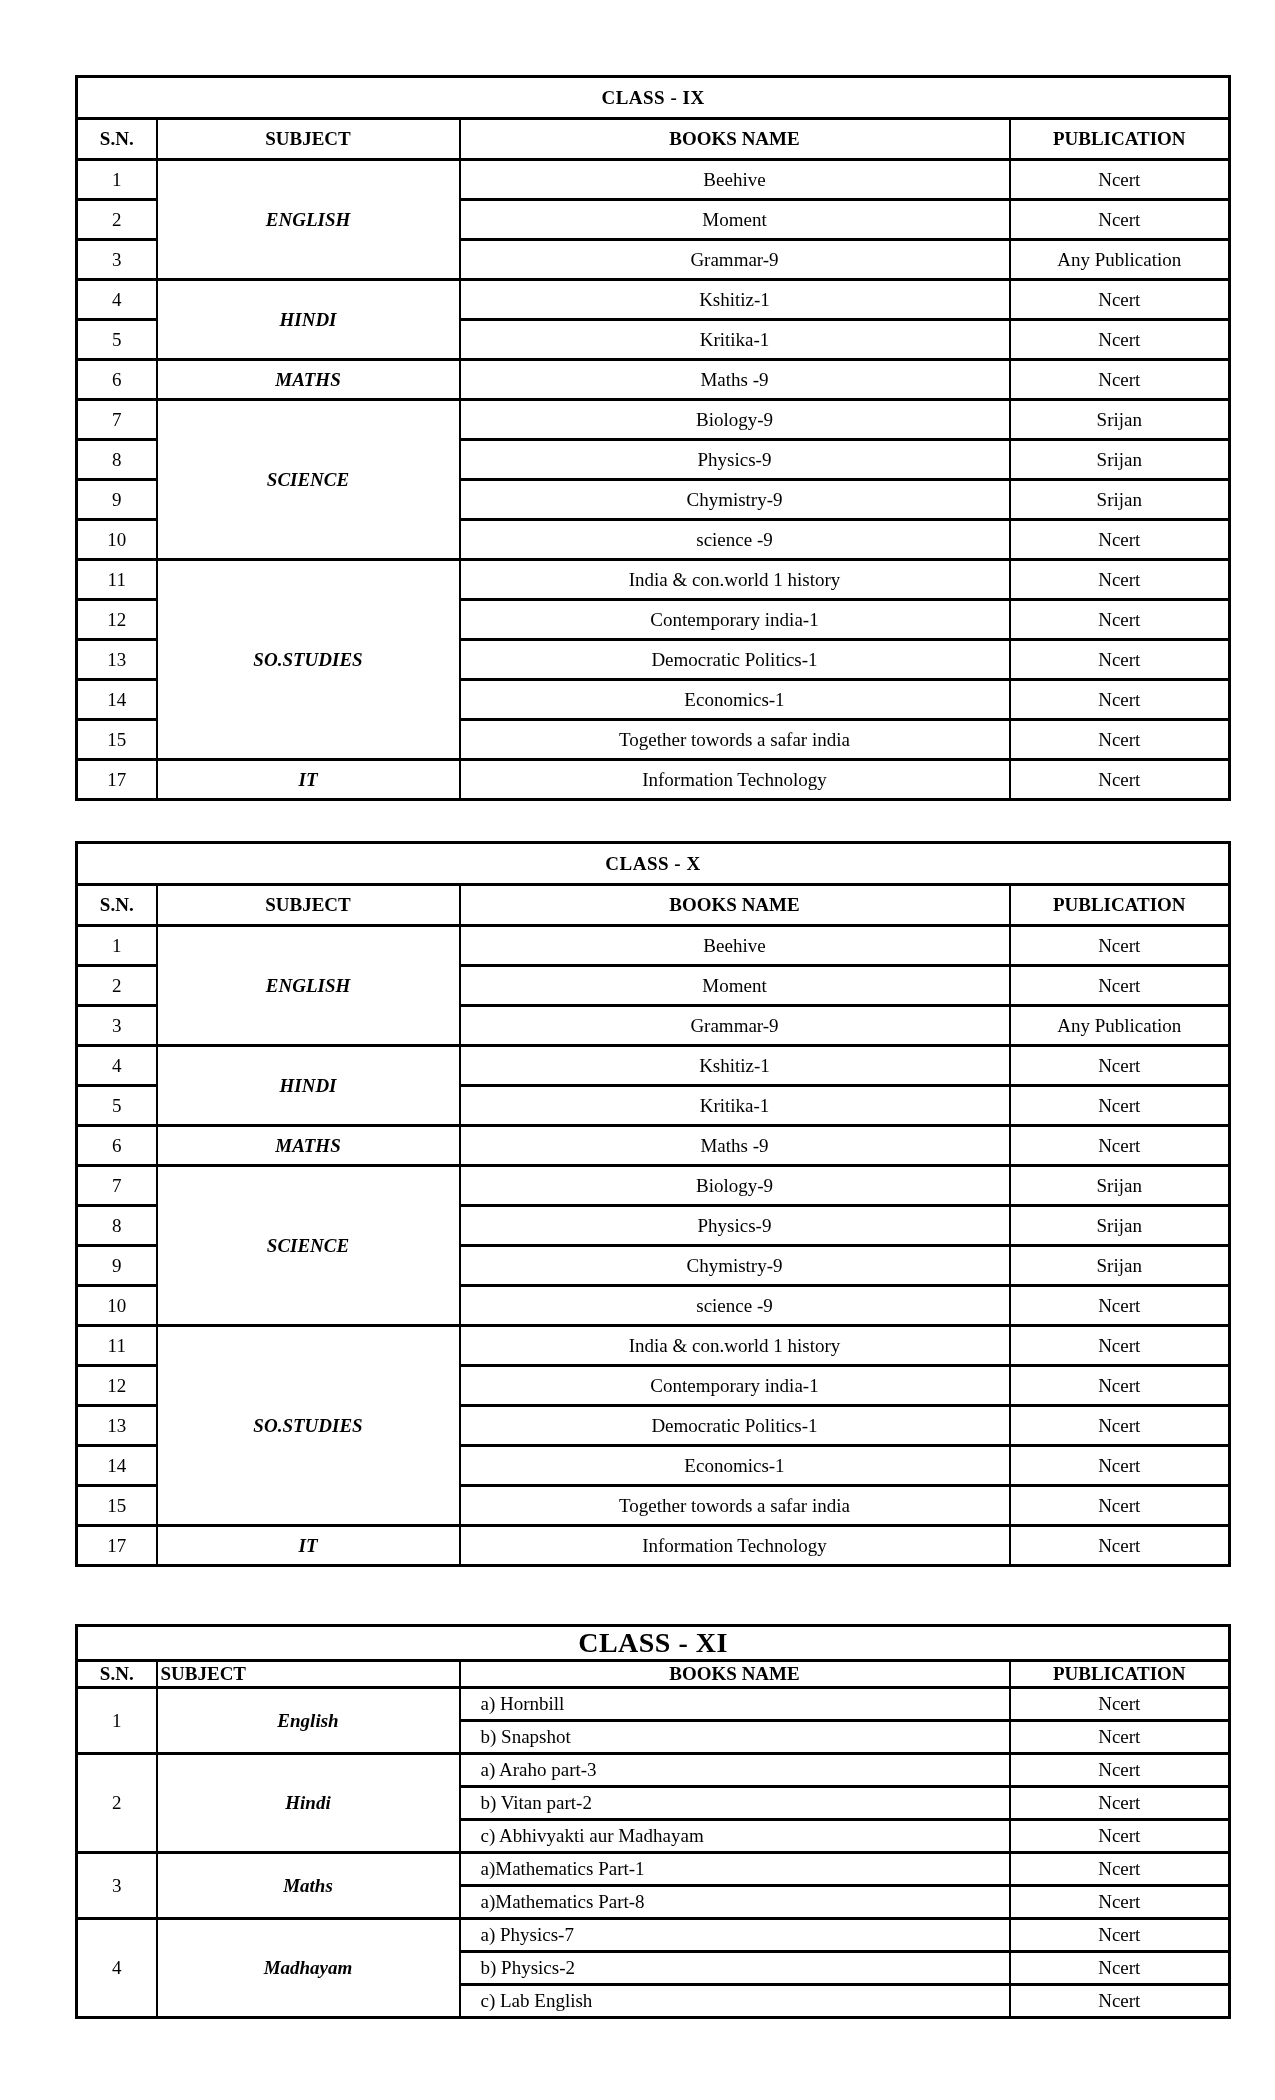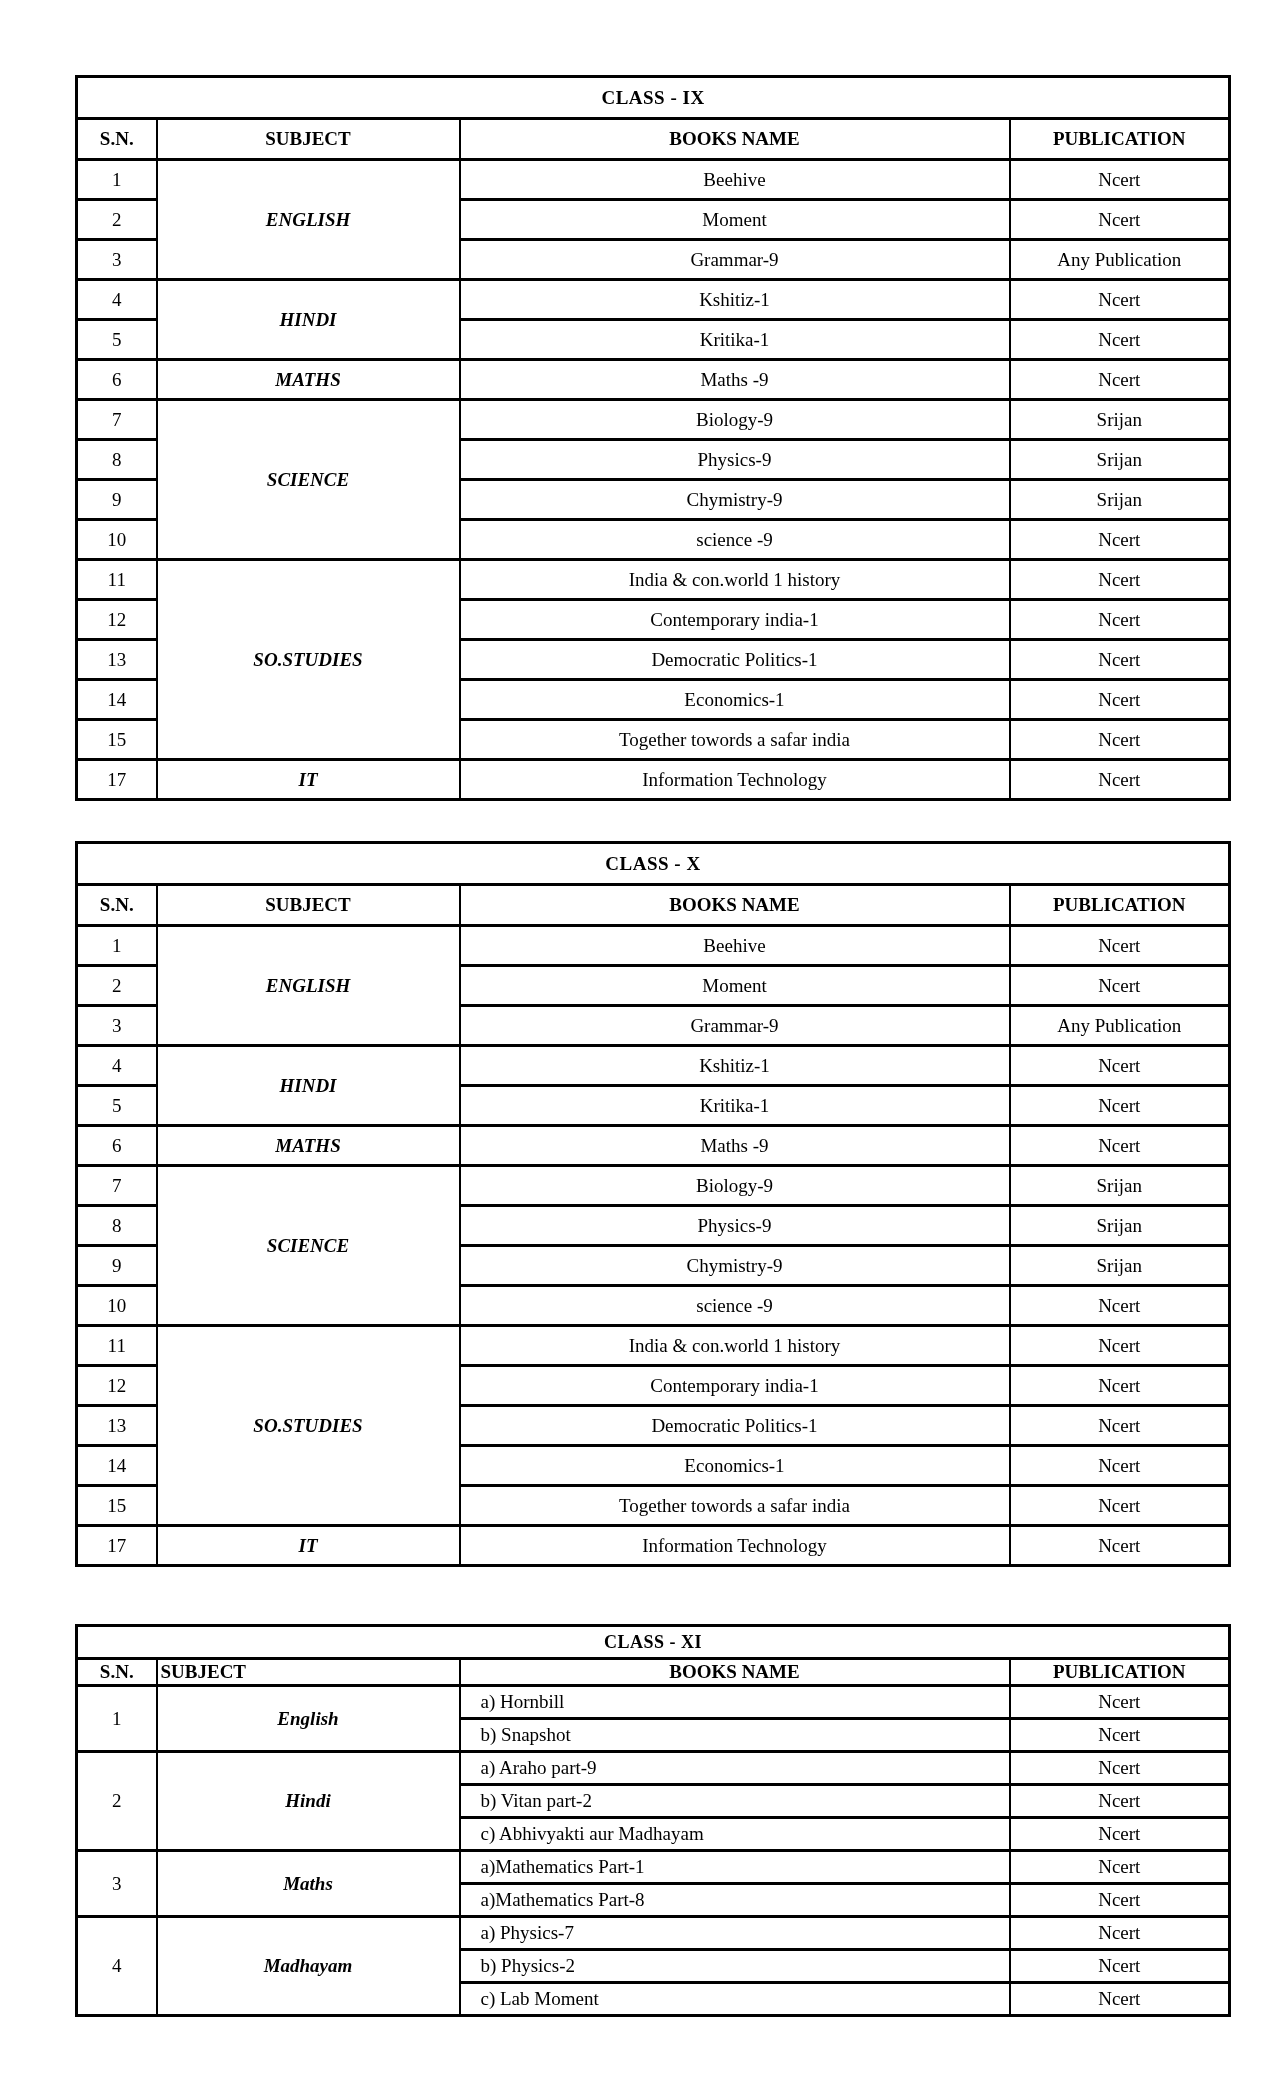--- a/index.html
+++ b/index.html
@@ -49,21 +49,21 @@
   .header-cell { font-weight: bold; }
   .subject-cell { font-weight: bold; font-style: italic; }
 
   
   .t12 td { height: 37px; }
   .t12 .title-cell { height: 39px; }
   .t12 .header-cell { height: 38px; }
 
   
   .t3 td { height: 30px; }
-  .t3 .title-cell { height: 30px; font-size: 18px; }
+  .t3 .title-cell { height: 30px; font-size: 28px; }
   .t3 .header-cell { height: 24px; }
   .t3 .book-cell { text-align: left; padding-left: 20px; }
   .t3 .header-subject { text-align: left; padding-left: 3px; }
 
   col.col-sn { width: 80px; }
   col.col-subject { width: 303px; }
   col.col-book { width: 550px; }
   col.col-pub { width: 220px; }
 </style>
 </head>
@@ -303,21 +303,21 @@
           <td class="book-cell">a) Hornbill</td>
           <td class="publication-cell">Ncert</td>
         </tr>
         <tr>
           <td class="book-cell">b) Snapshot</td>
           <td class="publication-cell">Ncert</td>
         </tr>
         <tr>
           <td rowspan="3" class="sn-cell">2</td>
           <td rowspan="3" class="subject-cell">Hindi</td>
-          <td class="book-cell">a) Araho part-9</td>
+          <td class="book-cell">a) Araho part-3</td>
           <td class="publication-cell">Ncert</td>
         </tr>
         <tr>
           <td class="book-cell">b) Vitan part-2</td>
           <td class="publication-cell">Ncert</td>
         </tr>
         <tr>
           <td class="book-cell">c) Abhivyakti aur Madhayam</td>
           <td class="publication-cell">Ncert</td>
         </tr>
@@ -335,18 +335,18 @@
           <td rowspan="3" class="sn-cell">4</td>
           <td rowspan="3" class="subject-cell">Madhayam</td>
           <td class="book-cell">a) Physics-7</td>
           <td class="publication-cell">Ncert</td>
         </tr>
         <tr>
           <td class="book-cell">b) Physics-2</td>
           <td class="publication-cell">Ncert</td>
         </tr>
         <tr>
-          <td class="book-cell">c) Lab Moment</td>
+          <td class="book-cell">c) Lab English</td>
           <td class="publication-cell">Ncert</td>
         </tr>
       </tbody>
     </table>
   </div>
 
 </body></html>

